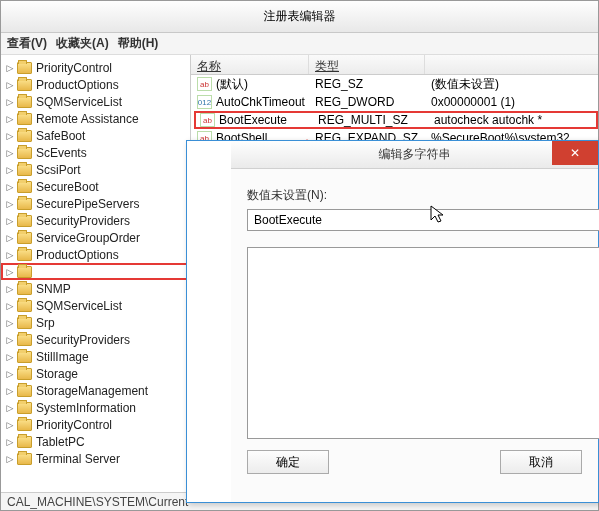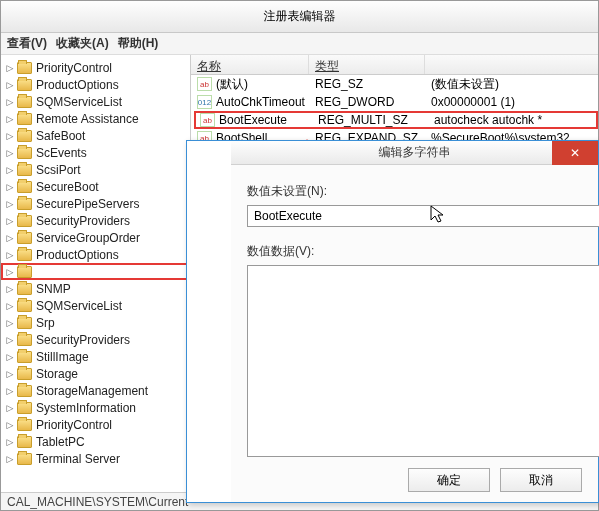--- a/index.html
+++ b/index.html
@@ -32,21 +32,21 @@
 
   .arrow { position:absolute; left:302px; top:138px; width:18px; height:28px; pointer-events:none; z-index:3; }
 
   .dialog { position:absolute; left:186px; top:140px; width:413px; height:363px; background:#fff; border:1px solid #3a8fd6; box-shadow:2px 2px 6px rgba(0,0,0,0.2); display:flex; flex-direction:column; z-index:5;padding-left:44px; }
   .dlg-title { height:28px; background:linear-gradient(#fefefe,#eaeaea); display:flex; align-items:center; justify-content:center; position:relative; border-bottom:1px solid #d0d0d0; color:#333; }
   .close-btn { position:absolute; right:0; top:0; width:46px; height:24px; background:#d04030; color:#fff; display:flex; align-items:center; justify-content:center; font-size:14px; cursor:pointer; }
   .dlg-body { flex:1; padding:18px 16px 10px 16px; background:#fbfbfb; display:flex; flex-direction:column; gap:5px; }
   .lbl { color:#333; }
   .txt-input { width:380px; height:22px; border:1px solid #999; padding:2px 6px; background:#fff; }
   .txt-area { width:380px; height:192px; border:1px solid #999; background:#fff; resize:none; overflow:auto; padding:2px; }
-  .dlg-buttons { display:flex; justify-content:flex-end; gap:10px; padding:6px 0 0 0; }
+  .dlg-buttons { display:flex; justify-content:space-between; gap:10px; padding:6px 0 0 0; }
   .btn { width:82px; height:24px; border:1px solid #aaa; background:linear-gradient(#fdfdfd,#ececec); cursor:pointer; }
   .cursor { position:absolute; left:430px; top:205px; font-size:16px; color:#000; z-index:6; pointer-events:none; }
 </style>
 </head>
 <body>
 
 <div class="window">
   <div class="titlebar">
     <span>注册表编辑器</span>
   </div>
@@ -236,21 +236,20 @@
   <div class="dlg-title">
     <span>编辑多字符串</span>
     <div class="close-btn">
       <span>✕</span>
     </div>
   </div>
   <div class="dlg-body">
     <div class="lbl">数值未设置(N):</div>
     <input class="txt-input" value="BootExecute" style="">
     <div style="height:6px"></div>
-    <div class="lbl">数值数据(V):</div>
     <textarea class="txt-area" style=""></textarea>
     <div class="dlg-buttons">
       <button class="btn">确定</button>
       <button class="btn">取消</button>
     </div>
   </div>
 </div>
 
 <div class="cursor">
   <svg width="16" height="20">

